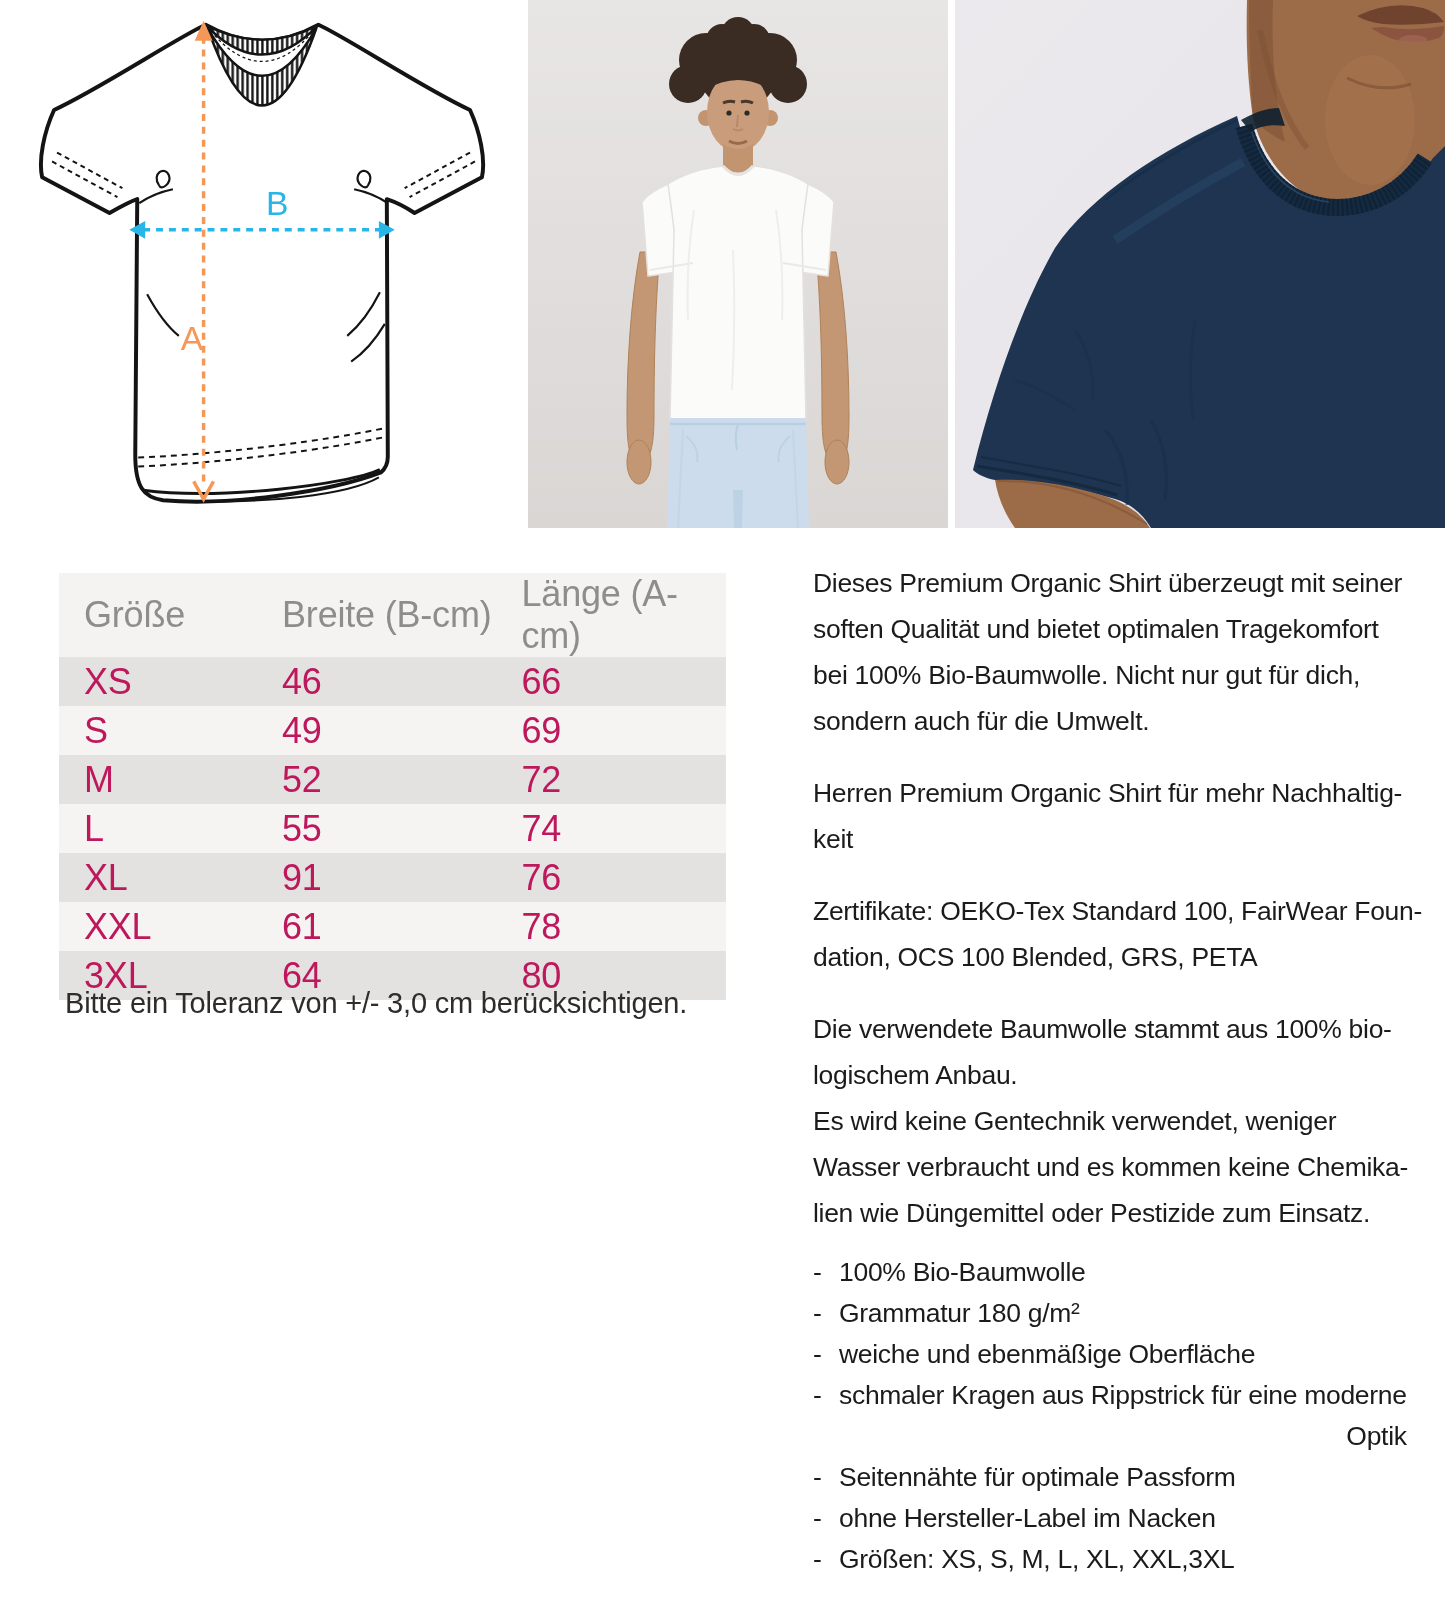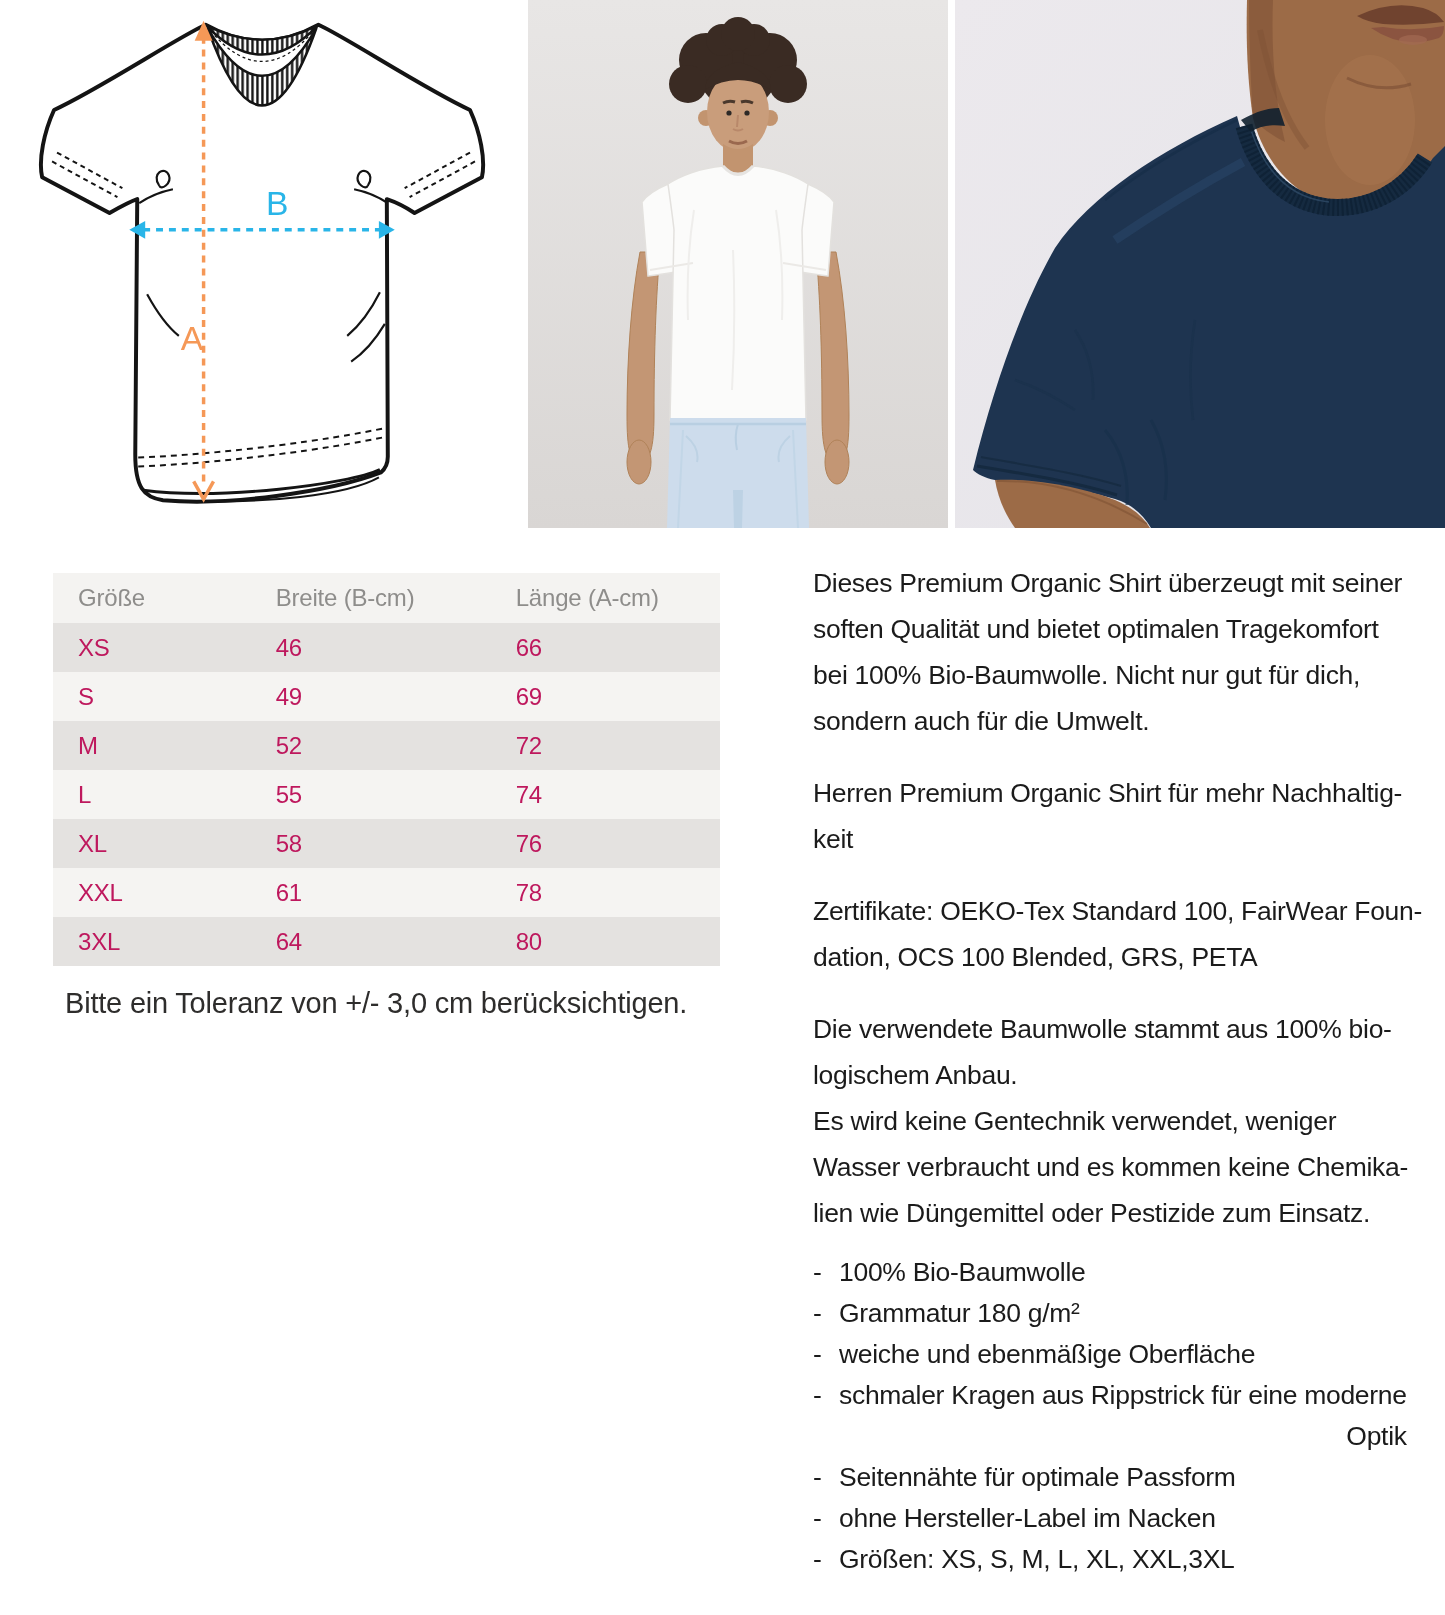--- a/index.html
+++ b/index.html
@@ -6,22 +6,22 @@
   .canvas{
     position:relative;width:1445px;height:1615px;background:#ffffff;overflow:hidden;
     font-family:"Liberation Sans", sans-serif;
   }
   
   .diagram{position:absolute;left:30px;top:5px;width:470px;height:515px;}
   .photo-model{position:absolute;left:528px;top:0;width:420px;height:528px;}
   .photo-detail{position:absolute;left:955px;top:0;width:490px;height:528px;}
   
   .size-table{
-    position:absolute;left:53px;top:573px;width:667px;border-collapse:collapse;
-    font-size:24px;letter-spacing:-0.2px;
+    position:absolute;left:59px;top:573px;width:667px;border-collapse:collapse;
+    font-size:36px;letter-spacing:-0.2px;
   }
   .size-table td,.size-table th{
     font-weight:normal;text-align:left;vertical-align:middle;
     height:49px;padding:0;
   }
   .size-table th{height:50px;color:#8e8d8b;background:#f4f3f1;}
   .size-table td{color:#be185d;}
   .size-table .c1{width:205px;padding-left:25px;}
   .size-table .c2{width:250px;}
   .size-table .c3{width:212px;margin-top:44px;}
@@ -225,21 +225,21 @@
         <td class="c2">52</td>
         <td class="c3">72</td>
       </tr>
       <tr class="even">
         <td class="c1">L</td>
         <td class="c2">55</td>
         <td class="c3">74</td>
       </tr>
       <tr class="odd">
         <td class="c1">XL</td>
-        <td class="c2">58</td>
+        <td class="c2">91</td>
         <td class="c3">76</td>
       </tr>
       <tr class="even">
         <td class="c1">XXL</td>
         <td class="c2">61</td>
         <td class="c3">78</td>
       </tr>
       <tr class="odd">
         <td class="c1">3XL</td>
         <td class="c2">64</td>

